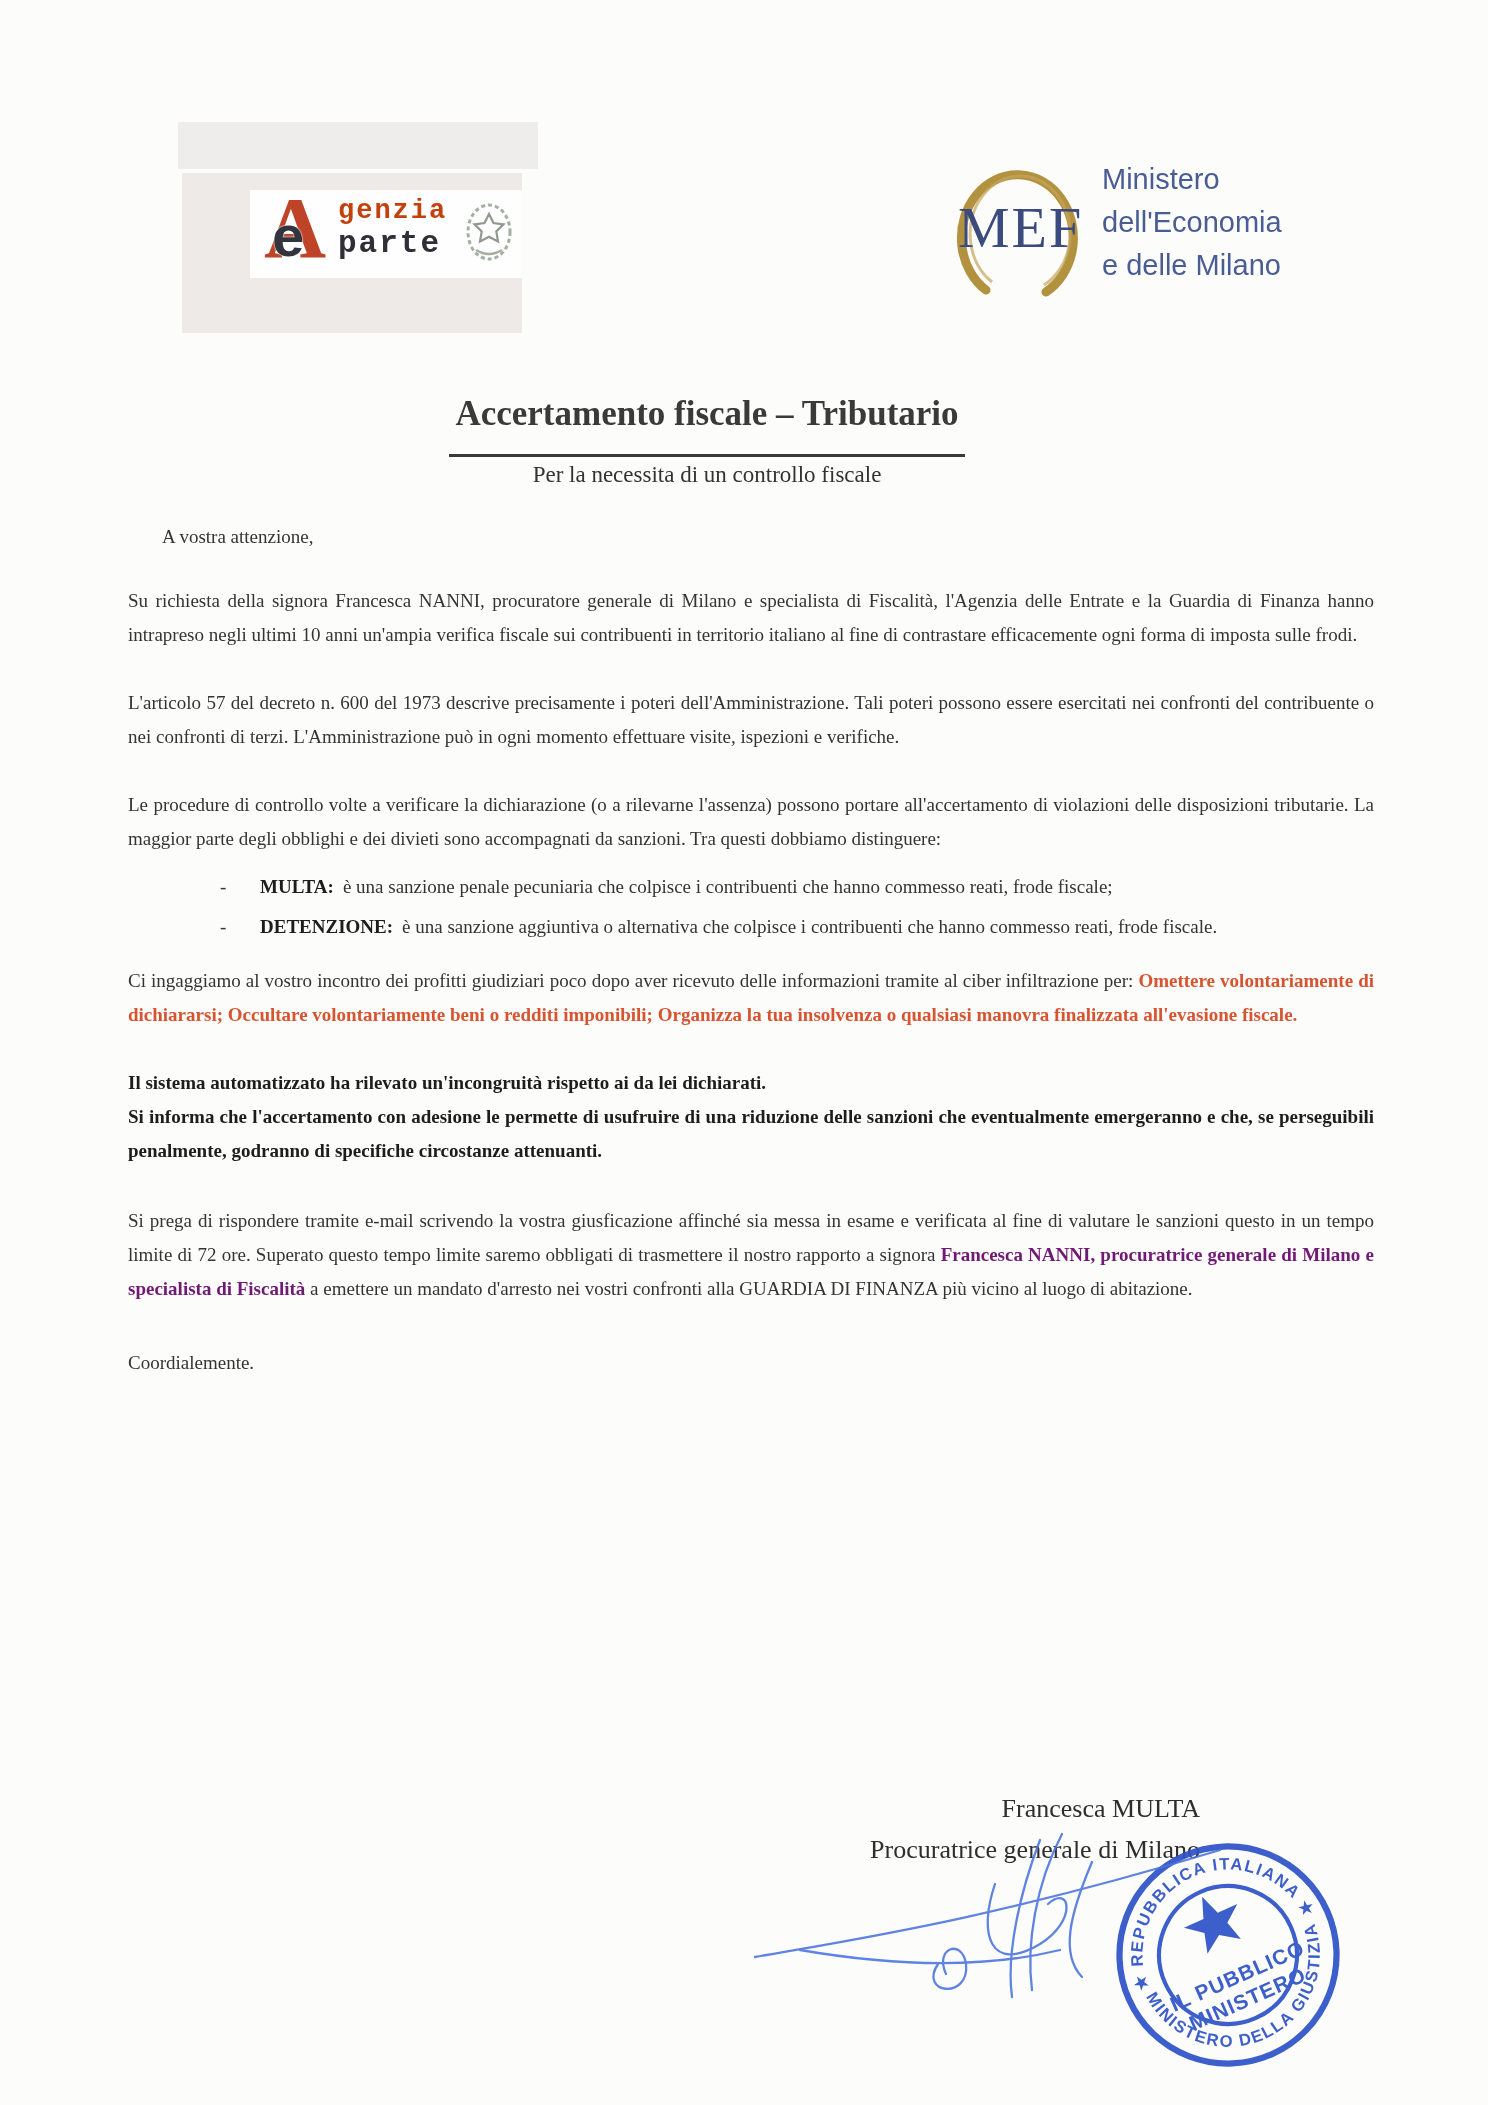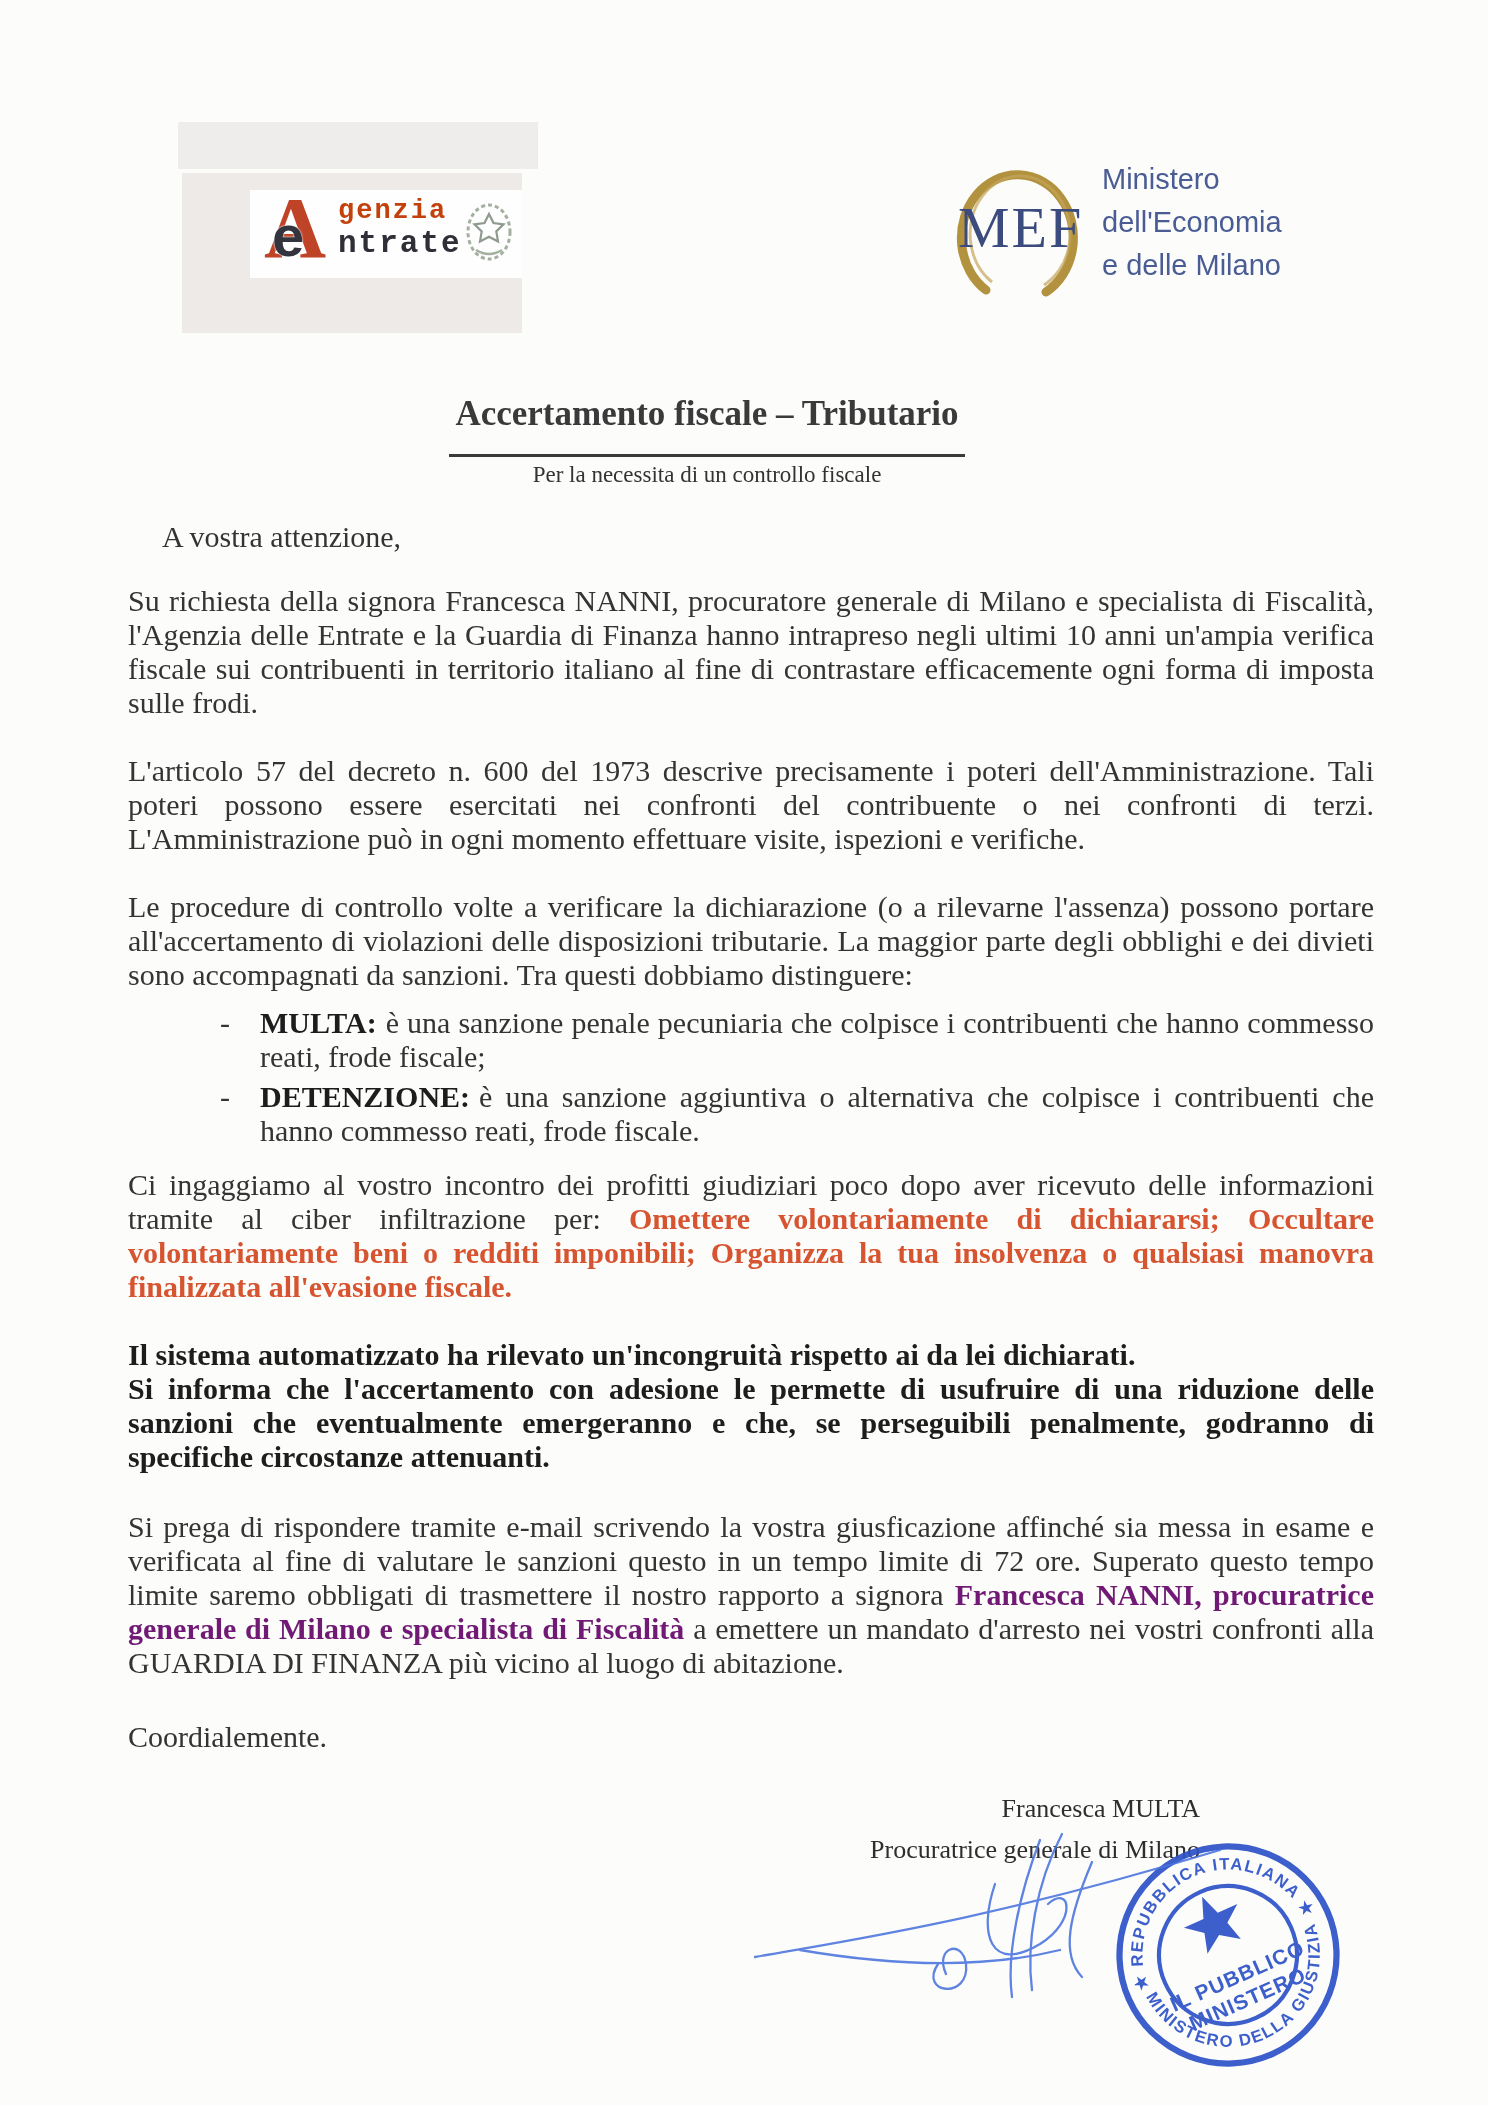--- a/index.html
+++ b/index.html
@@ -25,21 +25,21 @@
   .mef-lines{position:absolute;left:150px;top:12px;font:400 29px "Liberation Sans",sans-serif;
              color:#4a5c94;line-height:43px;}
 
   
   .title-wrap{position:absolute;top:394px;left:0;width:1414px;text-align:center;}
   .doc-title{display:inline-block;font:bold 35px "Liberation Serif",serif;color:#3a3a3a;
              border-bottom:3px solid #3a3a3a;padding:0 6px 20px 6px;}
   .doc-subtitle{margin-top:5px;font:400 23px "Liberation Serif",serif;color:#333;}
 
   
-  .body-col{position:absolute;left:128px;top:520px;width:1246px;font-size:30px;line-height:34px;
+  .body-col{position:absolute;left:128px;top:520px;width:1246px;font-size:19px;line-height:34px;
             text-align:justify;color:#343434;}
   .body-col p{margin:0;}
   .salutation{text-indent:34px;margin-bottom:30px !important;text-align:left !important;}
   .para{margin-bottom:34px !important;}
   .para.tight{margin-bottom:14px !important;}
   .list{margin:0 0 20px 0;padding-left:92px;}
   .li{display:flex;margin-bottom:6px;}
   .li .dash{width:40px;flex:0 0 40px;}
   .li-label{font-weight:bold;color:#1d1d1d;margin-right:9px;}
   .red{font-weight:bold;color:#d75430;}
@@ -62,21 +62,21 @@
 
 <div class="page">
 
   <div class="gray-band"></div>
   <div class="gray-box"></div>
   <div class="white-logo-box">
     <div class="ae-logo">
       <span class="ae-A">A</span>
       <span class="ae-e">e</span>
       <span class="ae-top">genzia</span>
-      <span class="ae-bottom">ntrate</span>
+      <span class="ae-bottom">parte</span>
       <svg class="ae-emblem" width="50" height="64" viewBox="0 0 50 64">
         <ellipse cx="25" cy="32" rx="21" ry="27" fill="none" stroke="#a3b0a0" stroke-width="3" stroke-dasharray="4 3"></ellipse>
         <path d="M25 14 l4.5 9 10 1.4 -7.2 7 1.7 10 -9 -4.7 -9 4.7 1.7 -10 -7.2 -7 10 -1.4 z" fill="none" stroke="#8f9a8e" stroke-width="2.2"></path>
         <path d="M12 50 q13 8 26 0" fill="none" stroke="#a3b0a0" stroke-width="2.5"></path>
       </svg>
     </div>
   </div>
 
   <div class="mef">
     <svg class="mef-arc" width="140" height="152" viewBox="0 0 140 152">

